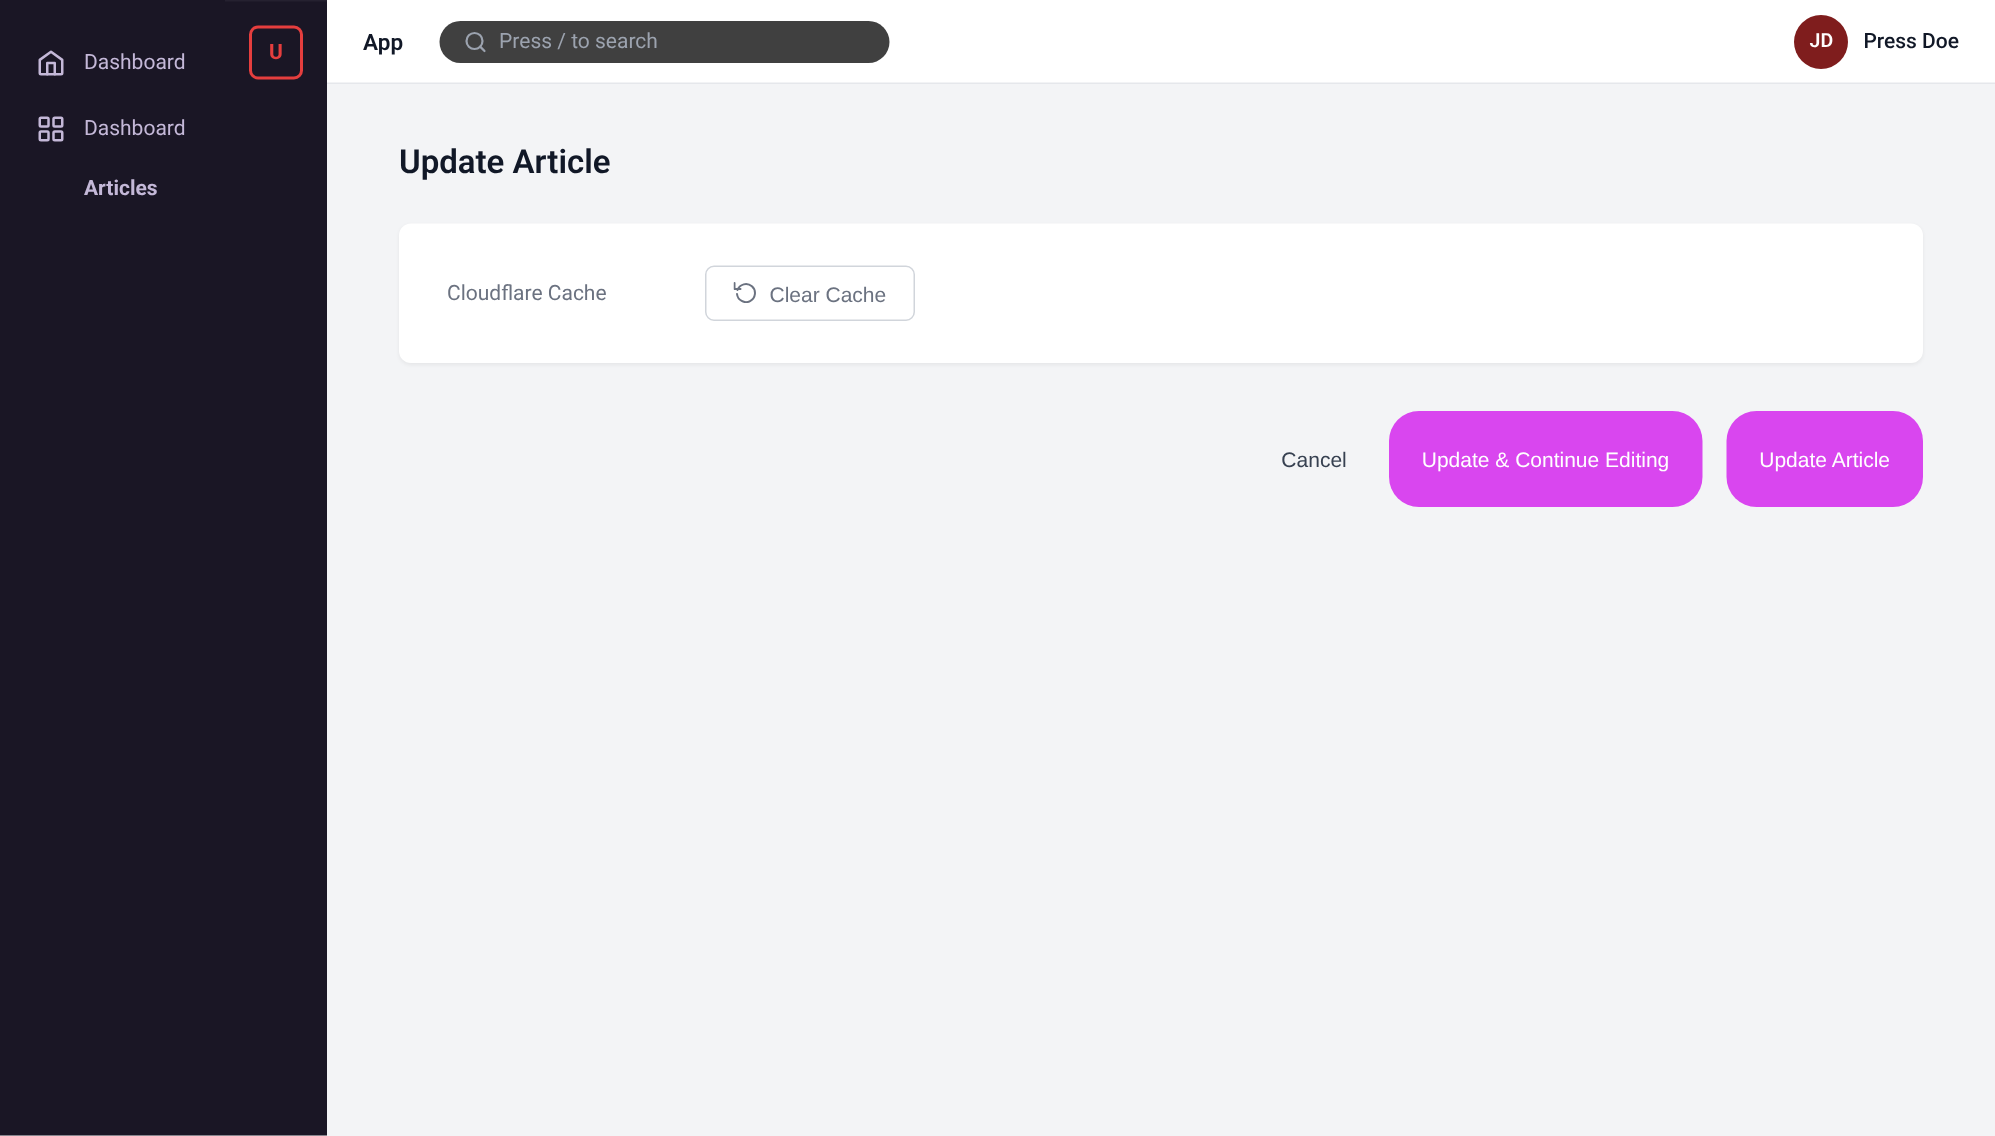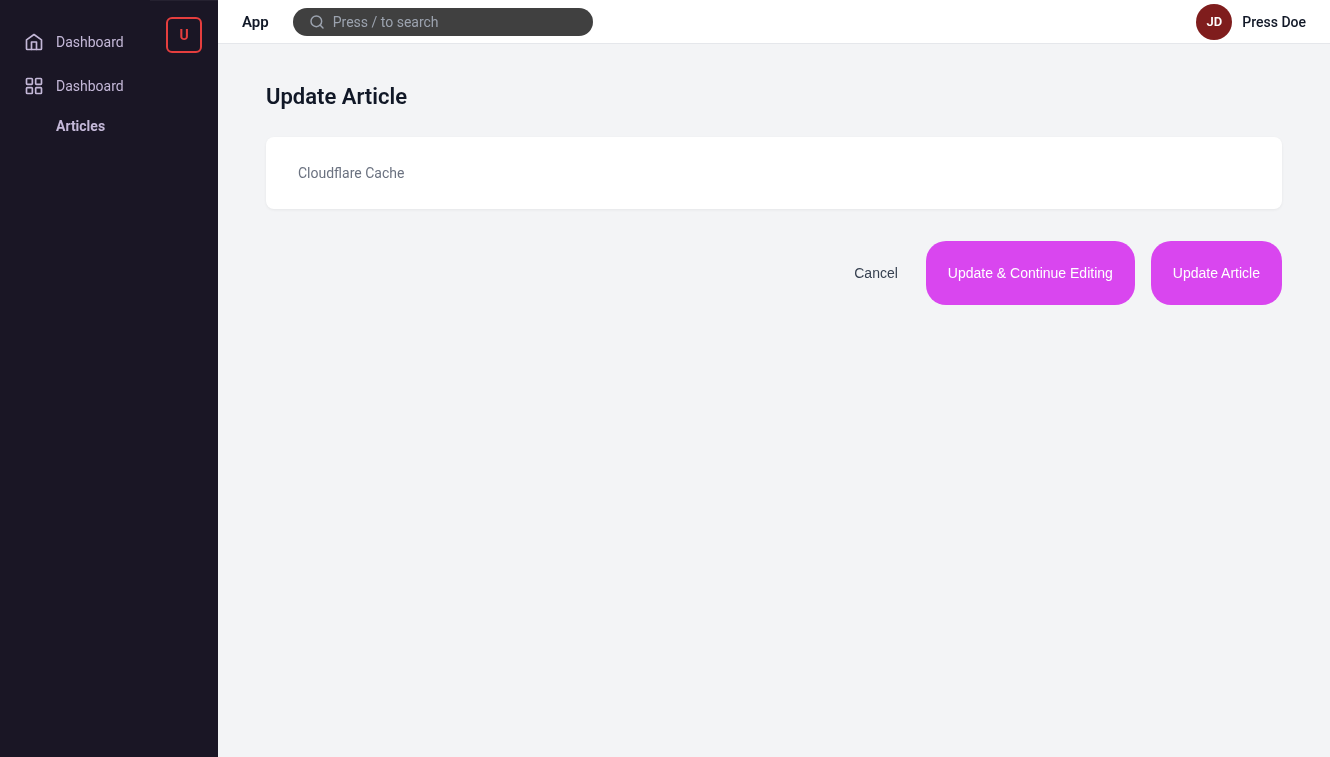--- a/index.html
+++ b/index.html
@@ -92,21 +92,21 @@
       flex: 1;
       display: flex;
       flex-direction: column;
       height: 757px;
       overflow: hidden;
     }
 
     
     .header {
       background: #ffffff;
-      height: 44px;
+      height: 56px;
       display: flex;
       align-items: center;
       padding: 0 24px;
       gap: 16px;
       border-bottom: 1px solid #e5e7eb;
       flex-shrink: 0;
     }
 
     .header-app-label {
       font-size: 15px;
@@ -297,20 +297,29 @@
       <span class="user-name">Press Doe</span>
     </div>
   </header>
 
   <main class="page-content">
     <h1 class="page-title">Update Article</h1>
 
     <div class="card">
       <div class="card-row">
         <span class="card-row-label">Cloudflare Cache</span>
+        <button class="btn-clear-cache">
+          <span>
+            <svg width="16" height="16" viewBox="0 0 24 24" fill="none" stroke="currentColor" stroke-width="2" stroke-linecap="round" stroke-linejoin="round">
+              <polyline points="1 4 1 10 7 10"></polyline>
+              <path d="M3.51 15a9 9 0 1 0 .49-4"></path>
+            </svg>
+          </span>
+          <span>Clear Cache</span>
+        </button>
       </div>
     </div>
 
     <div class="actions-row">
       <button class="btn-cancel">Cancel</button>
       <button class="btn-primary">Update &amp; Continue Editing</button>
       <button class="btn-primary">Update Article</button>
     </div>
   </main>
 </div>

